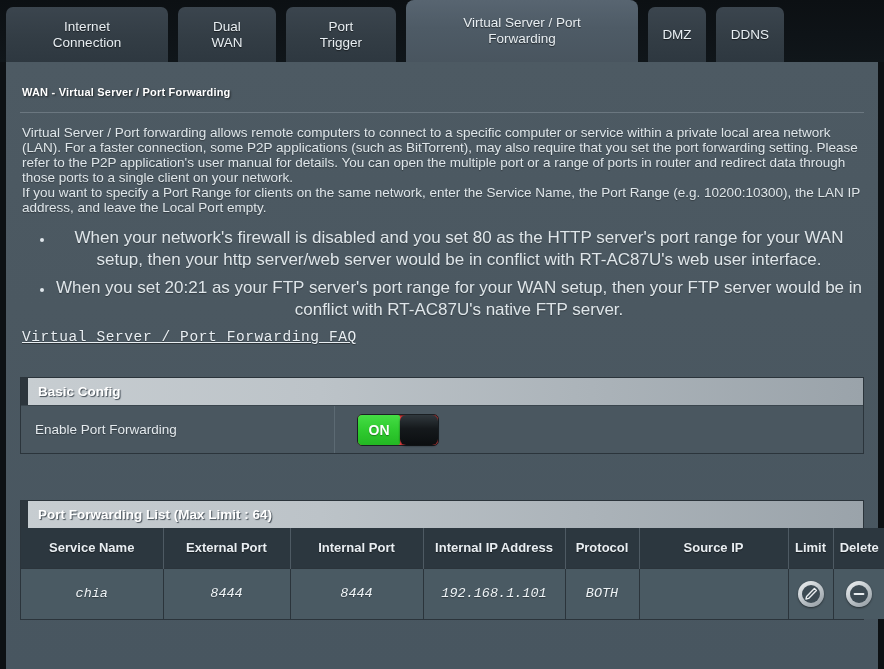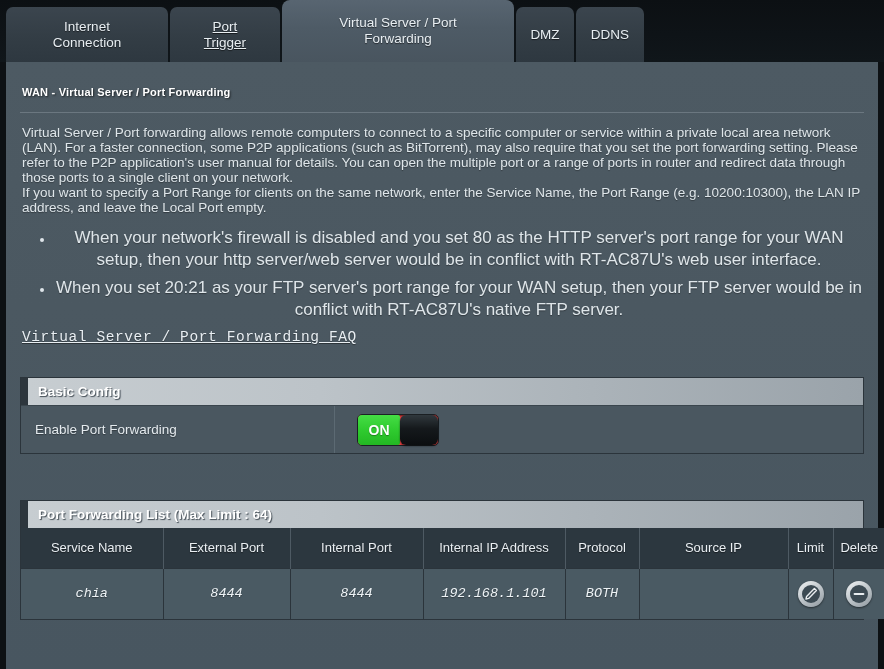--- a/index.html
+++ b/index.html
@@ -17,20 +17,21 @@
 
   
   .tabbar {
     position: absolute;
     left: 0; top: 0;
     width: 884px; height: 62px;
     background: linear-gradient(180deg,#0c1013 0%, #0e1317 55%, #10161a 100%);
     display: flex;
     align-items: flex-end;
     padding: 14px 0 0 6px;
+    gap: 8px;
   }
   .tab {
     height: 55px;
     margin-right: 2px;
     border-radius: 7px 7px 0 0;
     background: linear-gradient(180deg,#3b454e 0%, #333d45 55%, #2e3840 100%);
     color: #e8eef2;
     font-size: 13.5px;
     line-height: 16px;
     display: flex;
@@ -41,21 +42,21 @@
     white-space: pre-line;
     text-shadow: 0 1px 1px rgba(0,0,0,.55);
   }
   .tab.active {
     height: 62px;
     background: linear-gradient(180deg,#586571 0%, #4e5b66 45%, #49555f 100%);
     border-radius: 8px 8px 0 0;
   }
   .tab.t-internet  { width: 162px; }
   .tab.t-dualwan   { width: 98px;  }
-  .tab.t-porttrig  { width: 110px; text-decoration: underline; }
+  .tab.t-porttrig  { width: 110px; }
   .tab.t-vs        { width: 232px; }
   .tab.t-dmz       { width: 58px;  }
   .tab.t-ddns      { width: 68px;  }
   .tab.t-nat       { width: 148px; }
 
   
   .panel {
     position: absolute;
     left: 0; top: 62px;
     width: 884px; height: 607px;
@@ -204,21 +205,21 @@
   .tbl {
     width: 100%;
     border-collapse: collapse;
     table-layout: fixed;
   }
   .tbl th {
     height: 40px;
     background: #2c373f;
     color: #e9eef2;
     font-size: 13px;
-    font-weight: normal;
+    font-weight: bold;
     border-right: 1px solid #4e5a63;
     text-shadow: 0 1px 1px rgba(0,0,0,.5);
   }
   .tbl th:last-child { border-right: none; }
   .tbl td {
     height: 51px;
     background: #4a5a63;
     color: #eef3f6;
     font-family: "Liberation Mono", monospace;
     font-size: 13.5px;
@@ -256,20 +257,22 @@
   }
 </style>
 </head>
 <body>
 
 <div id="app">
 
   <div class="tabbar">
     <div class="tab t-internet"><span>Internet
 Connection</span></div>
+    <div class="tab t-dualwan"><span>Dual
+WAN</span></div>
     <div class="tab t-porttrig"><span>Port
 Trigger</span></div>
     <div class="tab t-vs active"><span>Virtual Server / Port
 Forwarding</span></div>
     <div class="tab t-dmz"><span>DMZ</span></div>
     <div class="tab t-ddns"><span>DDNS</span></div>
   </div>
 
   <div class="panel">
     <div class="inner">

